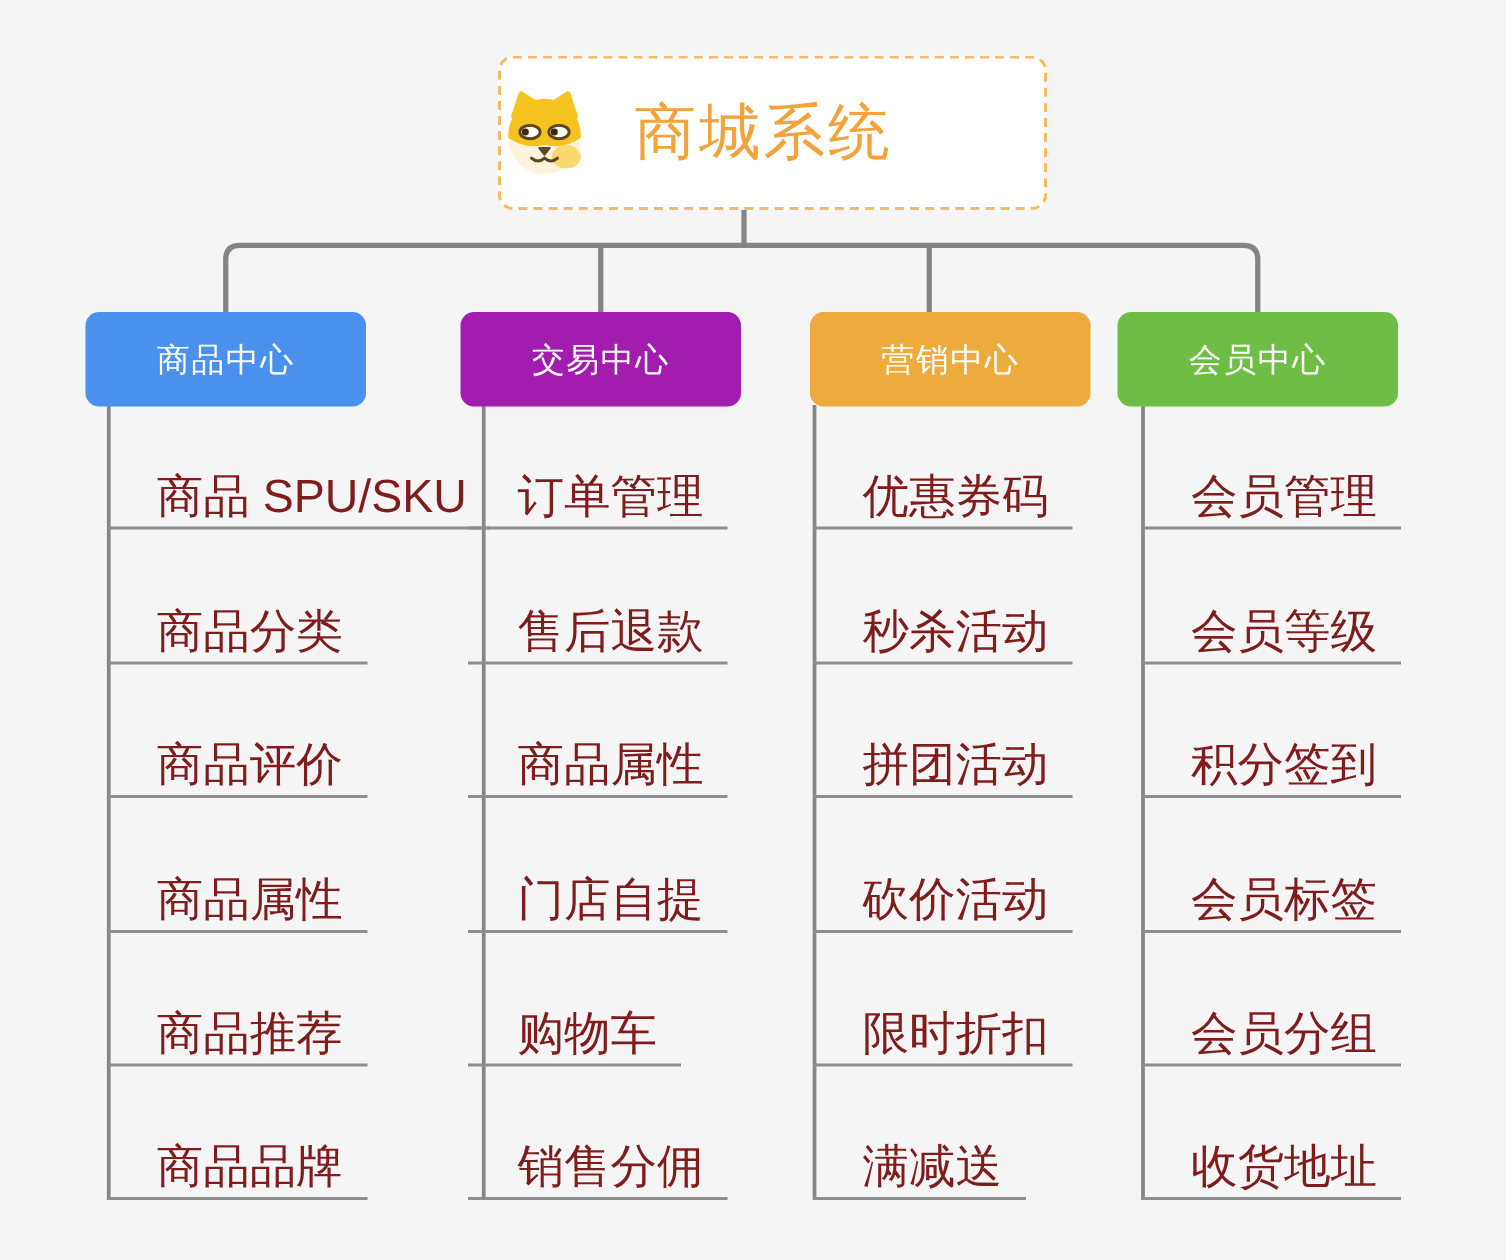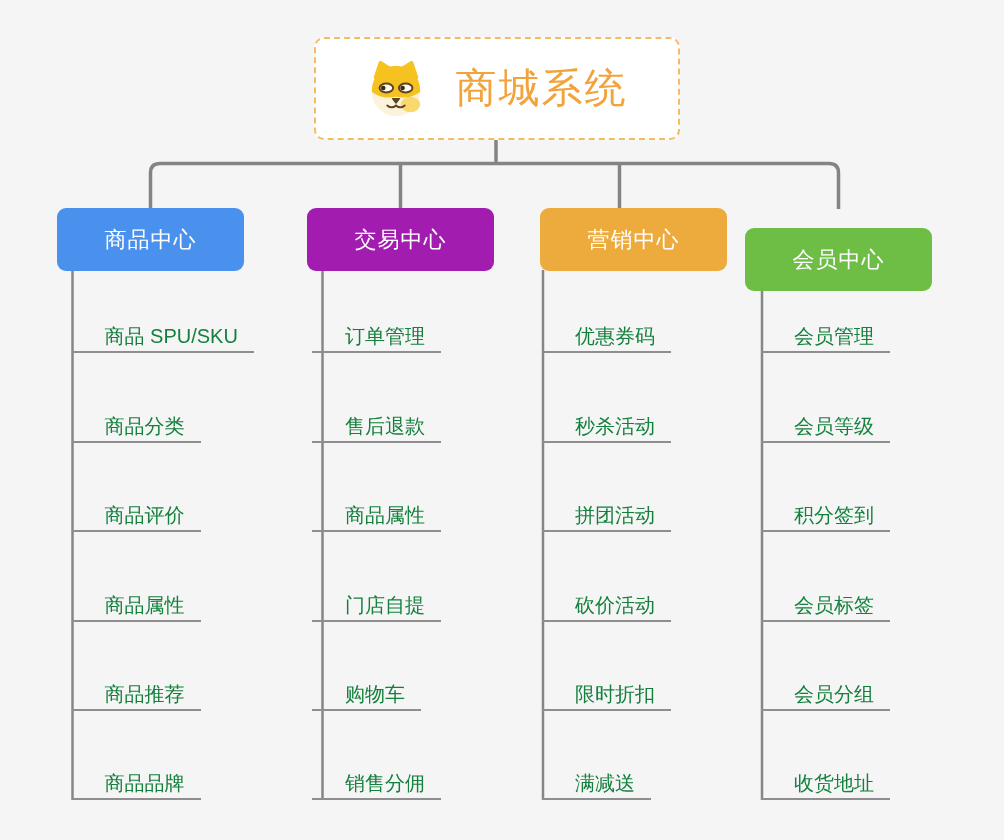--- a/index.html
+++ b/index.html
@@ -7,24 +7,24 @@
     width:1004px;height:840px;
     background:#f5f5f6;
     font-family:"Liberation Sans","DejaVu Sans",sans-serif;
     overflow:hidden;
   }
   .canvas{position:relative;width:1004px;height:840px;}
   svg.connectors{position:absolute;left:0;top:0;width:1004px;height:840px;pointer-events:none;}
 
   
   .root-node{
-    position:absolute;left:314px;top:37px;width:366px;height:103px;
+    position:absolute;left:332px;top:37px;width:366px;height:103px;
     background:#ffffff;border:2px dashed #f3bc62;border-radius:10px;
     box-sizing:border-box;
-    display:flex;align-items:center;justify-content:center;gap:31px;
+    display:flex;align-items:center;gap:31px;
   }
   .root-title{
     font-size:41px;color:#f2a33c;letter-spacing:2px;font-weight:400;
     line-height:1;white-space:nowrap;
   }
   .dog{width:58px;height:58px;display:block;}
 
   
   .cat{
     position:absolute;top:208px;width:187px;height:63px;border-radius:9px;
@@ -35,21 +35,21 @@
   .cat.c1{left:307px;}
   .cat.c2{left:526px;margin-left:14px;}
   .cat.c3{left:745px;}
 
   
   .item{
     position:absolute;height:44px;box-sizing:content-box;
     display:flex;align-items:flex-end;
     padding:0 16px 5px 33px;
     border-bottom:2px solid #8e8e8e;
-    font-size:20px;color:#15803d;line-height:1;white-space:nowrap;
+    font-size:31px;color:#7f1d1d;line-height:1;white-space:nowrap;
   }
   .k0{left:71.5px;}
   .k1{left:312px;}
   .k2{left:542px;}
   .k3{left:761px;}
   .r0{top:302px;}
   .r1{top:391.5px;}
   .r2{top:481px;}
   .r3{top:570.5px;}
   .r4{top:660px;}
@@ -88,21 +88,21 @@
       <circle cx="36.8" cy="29" r="2.4" fill="#3a2a12"></circle>
       <path d="M26.5,40 h7 l-3.5,4.5 z" fill="#5d4422" stroke="#5d4422" stroke-width="1.5" stroke-linejoin="round"></path>
       <path d="M21,47 q4.5,4 9,0 q4.5,4 9,0" stroke="#5d4422" stroke-width="2" stroke-linecap="round" fill="none"></path>
     </svg>
     <span class="root-title">商城系统</span>
   </div>
 
   <div class="cat c0" style="background: rgb(74, 144, 237);">商品中心</div>
   <div class="cat c1" style="background: #a21caf; font-family: Liberation Serif, serif;">交易中心</div>
   <div class="cat c2" style="background: rgb(236, 171, 60);">营销中心</div>
-  <div class="cat c3" style="background: rgb(110, 190, 69); margin-top: 20px;">会员中心</div>
+  <div class="cat c3" style="background: rgb(110, 190, 69);">会员中心</div>
 
   <div class="item k0 r0">商品 SPU/SKU</div>
   <div class="item k0 r1">商品分类</div>
   <div class="item k0 r2">商品评价</div>
   <div class="item k0 r3">商品属性</div>
   <div class="item k0 r4">商品推荐</div>
   <div class="item k0 r5">商品品牌</div>
 
   <div class="item k1 r0">订单管理</div>
   <div class="item k1 r1">售后退款</div>

